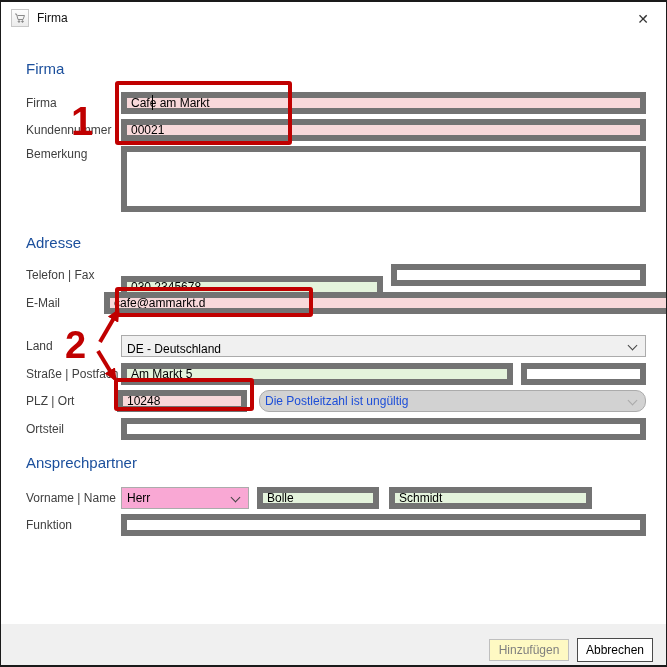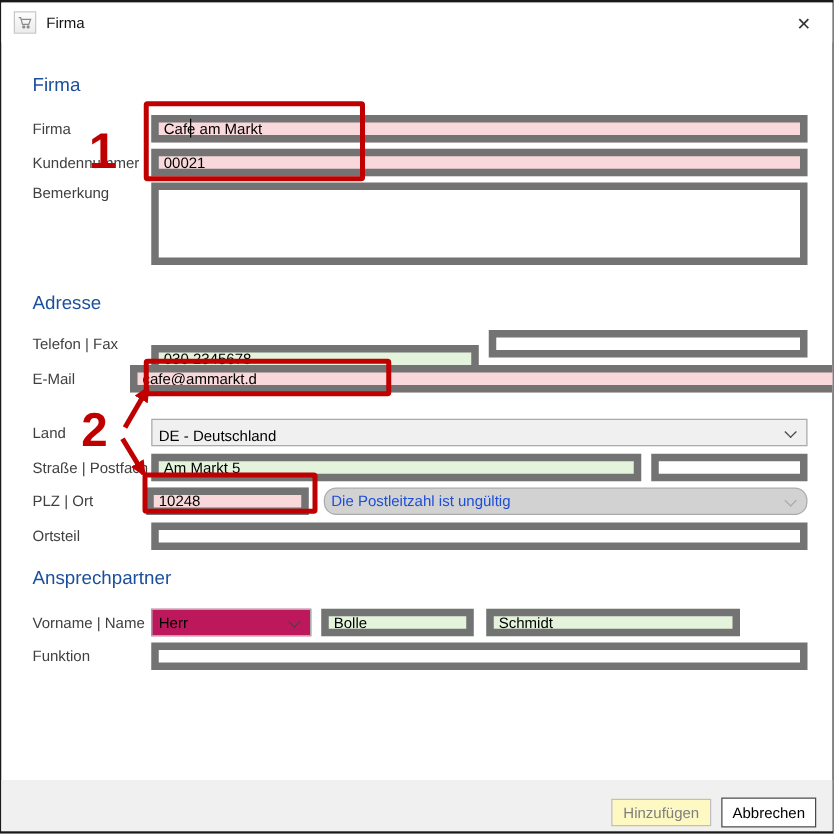--- a/index.html
+++ b/index.html
@@ -42,21 +42,21 @@
   .tb.green { background: #e4f3dc; }
   textarea.tb { resize: none; padding-top: 3px; }
 
   
   .combo {
     position: absolute; height: 22px; border: 1px solid #ababab;
     font-size: 12px; color: #000; padding: 0 22px 0 5px;
     display: flex; align-items: center; white-space: nowrap; overflow: hidden;
   }
   .combo.light    { background: #f0f0f0; }
-  .combo.grey     { background: #be185d; }
+  .combo.grey     { background: #f9a8d4; }
   .combo.disabled { background: #d2d2d2; color: #1d4ed8; border-radius: 10px; }
   .chev {
     position: absolute; right: 9px; top: 6px; width: 7px; height: 7px;
     border-right: 1px solid #444; border-bottom: 1px solid #444;
     transform: rotate(45deg); transform-origin: center;
   }
   .combo.disabled .chev { border-color: #a9a9a9; }
 
   
   .caret { position: absolute; width: 1px; height: 15px; background: #000; }

